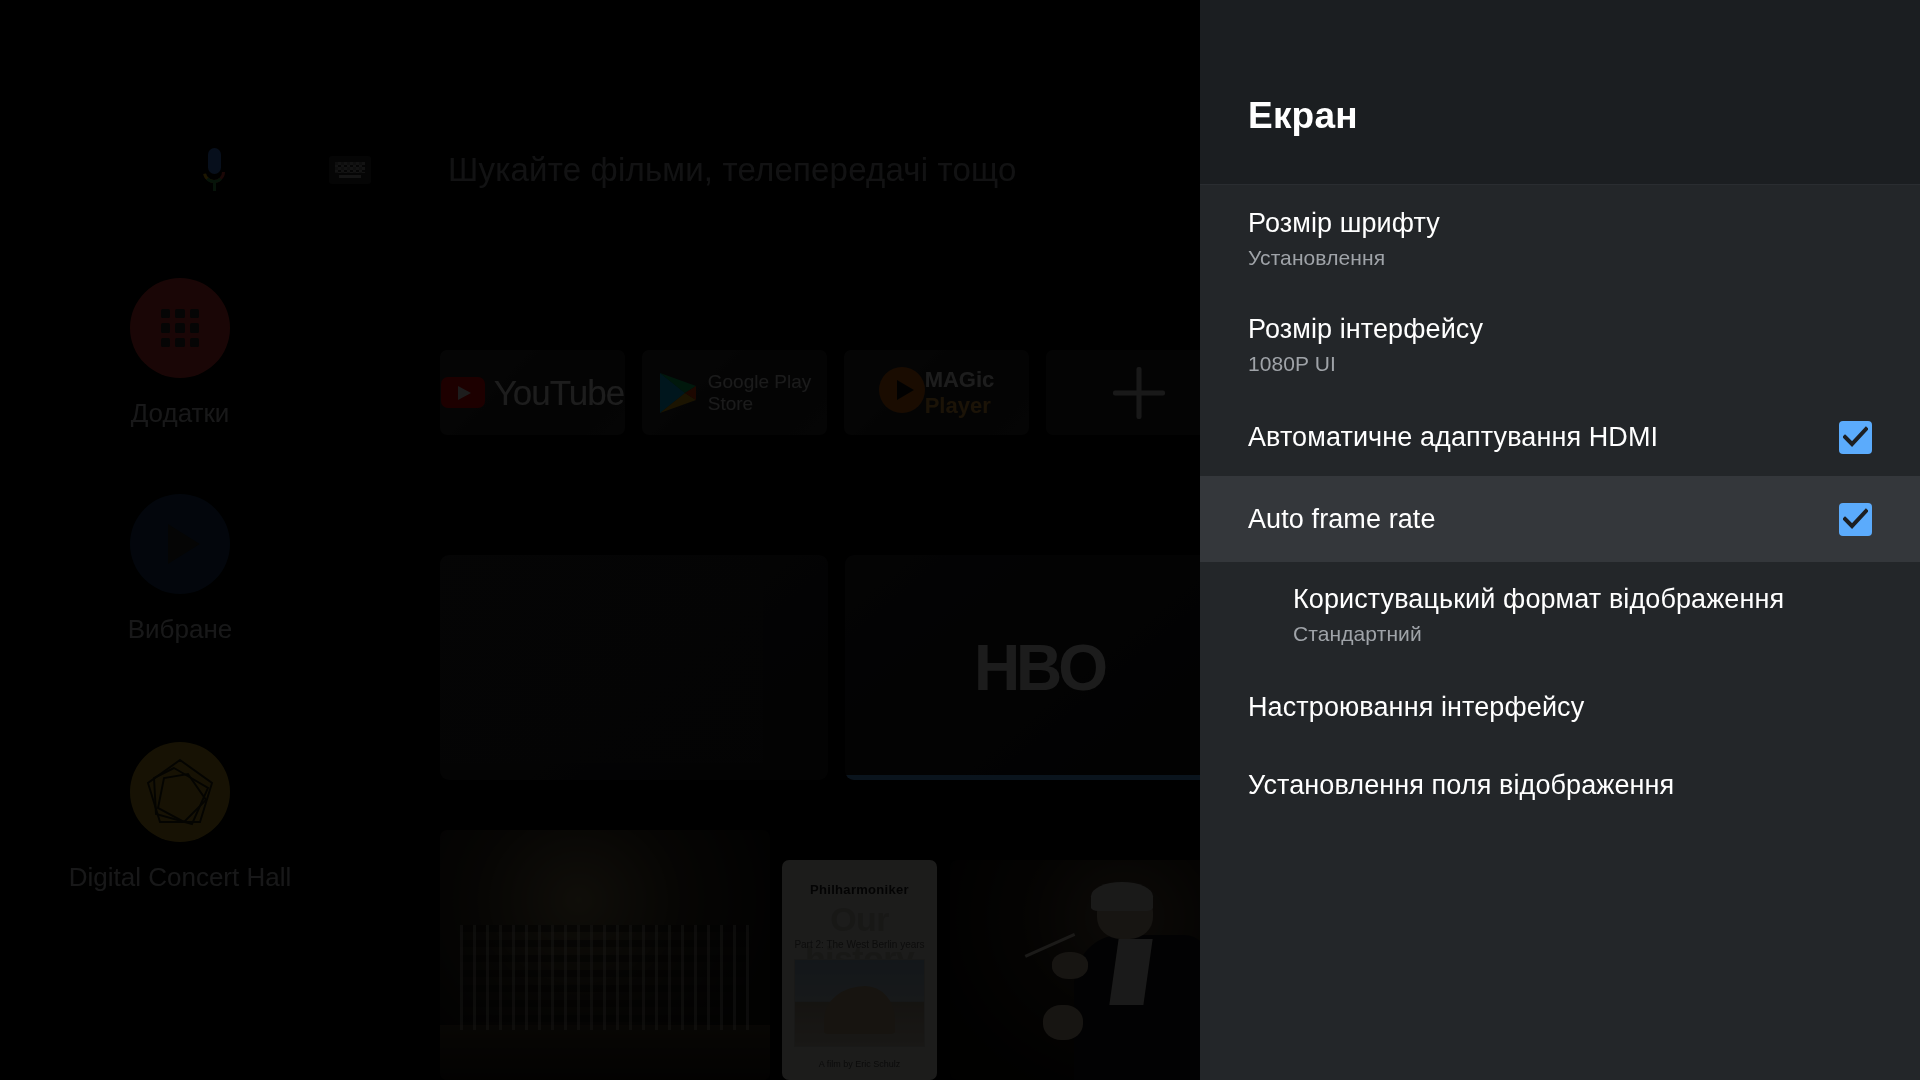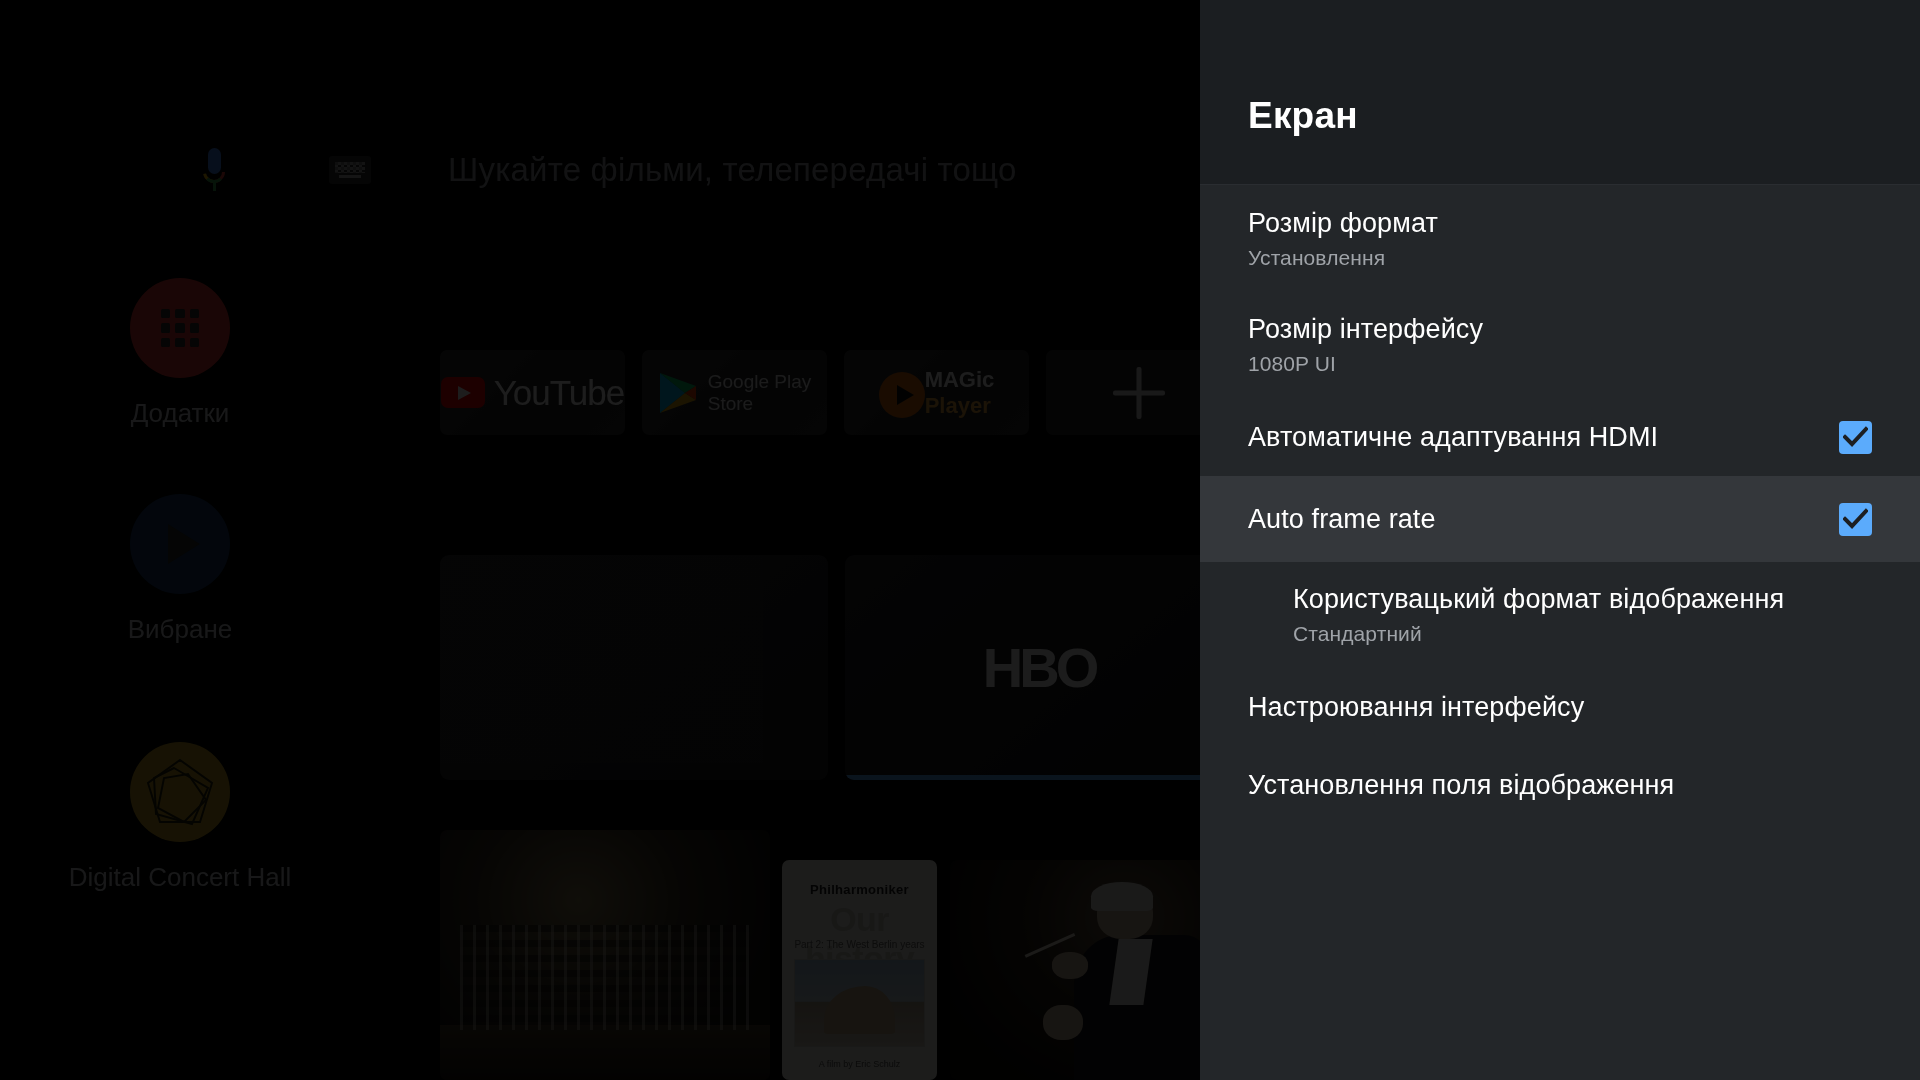--- a/index.html
+++ b/index.html
@@ -85,39 +85,39 @@
   .yt-wrap { display:flex; align-items:center; gap:9px; }
   .yt-badge { width:44px; height:31px; background:#FF0000; border-radius:7px; position:relative; }
   .yt-badge:after {
     content:""; position:absolute; left:17px; top:9px; width:0; height:0;
     border-left:13px solid #fff; border-top:7px solid transparent; border-bottom:7px solid transparent;
   }
   .yt-text { font-size:35px; font-weight:normal; color:#fff; letter-spacing:-1px; }
 
   .gp-wrap { display:flex; align-items:center; gap:10px; }
   .gp-text { font-size:19px; color:#e8eaed; line-height:1.12; }
-  .mg-wrap { display:flex; align-items:flex-end; }
+  .mg-wrap { display:flex; align-items:flex-start; }
   .mg-circle { width:46px; height:46px; border-radius:50%; background:#E06A10; position:relative; }
   .mg-circle:after {
     content:""; position:absolute; left:18px; top:13px; width:0; height:0;
     border-left:17px solid #111; border-top:10px solid transparent; border-bottom:10px solid transparent;
   }
   .mg-text { font-size:22px; line-height:1.15; font-weight:bold; }
   .mg-text .l1 { color:#fff; }
   .mg-text .l2 { color:#E8A33D; }
   .plus-tile { background:#2a2a2a; }
   .plus-tile .pl, .plus-tile .pv { position:absolute; background:#d6d6d6; border-radius:2px; }
   .plus-tile .pl { left:50%; top:50%; width:52px; height:5px; transform:translate(-50%,-50%); }
   .plus-tile .pv { left:50%; top:50%; width:5px; height:52px; transform:translate(-50%,-50%); }
 
   
   .mcard { position:absolute; border-radius:9px; overflow:hidden; }
   .card-blank { background:linear-gradient(140deg,#2a2a2c,#1d1d1f); }
   .card-hbo { background:linear-gradient(140deg,#252528,#121214); display:flex; align-items:center; justify-content:center; }
-  .hbo-text { font-size:56px; font-weight:bold; color:#f2f2f2; letter-spacing:-4px; }
+  .hbo-text { font-size:64px; font-weight:bold; color:#f2f2f2; letter-spacing:-4px; }
   .card-focus-bar { position:absolute; left:0; bottom:0; height:5px; width:100%; background:#5BABFC; }
 
   
   .pcard { position:absolute; border-radius:7px; overflow:hidden; }
   .photo-hall { background:
       radial-gradient(ellipse at 42% 28%, #8a7a52 0%, #3a3224 38%, #141210 74%),
       #0d0c0a; }
   .orch { position:absolute; left:6%; top:38%; width:88%; height:42%;
     background:
       repeating-linear-gradient(to right, rgba(225,220,205,.42) 0 3px, transparent 3px 13px),
@@ -323,21 +323,21 @@
     </div>
   </div>
 
   <div id="panel">
     <div id="panel-header">
       <div id="panel-title">Екран</div>
     </div>
     <div id="panel-list">
         <div class="srow" style="height: 106px;">
           <div class="textcol">
-            <div class="title">Розмір формат</div>
+            <div class="title">Розмір шрифту</div>
             <div class="sub">Установлення</div>
           </div>
         </div>
         <div class="srow" style="height: 106px; align-items: center;">
           <div class="textcol">
             <div class="title">Розмір інтерфейсу</div>
             <div class="sub">1080P UI</div>
           </div>
         </div>
         <div class="srow" style="height: 78px;">

